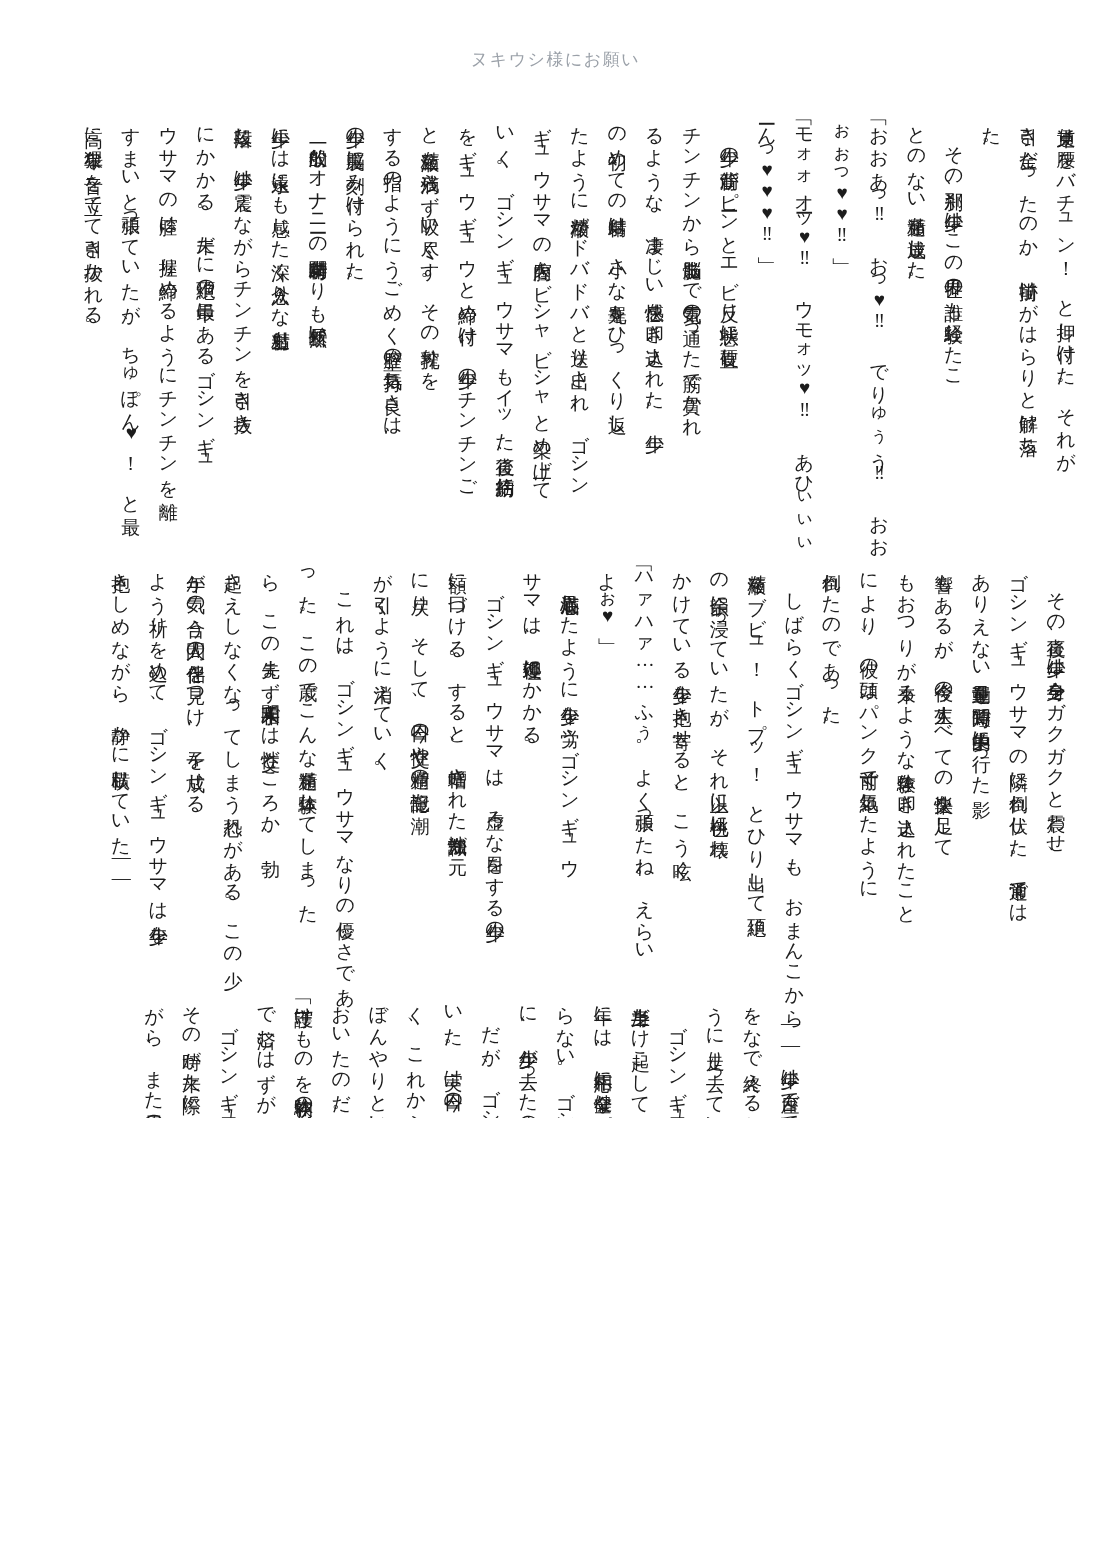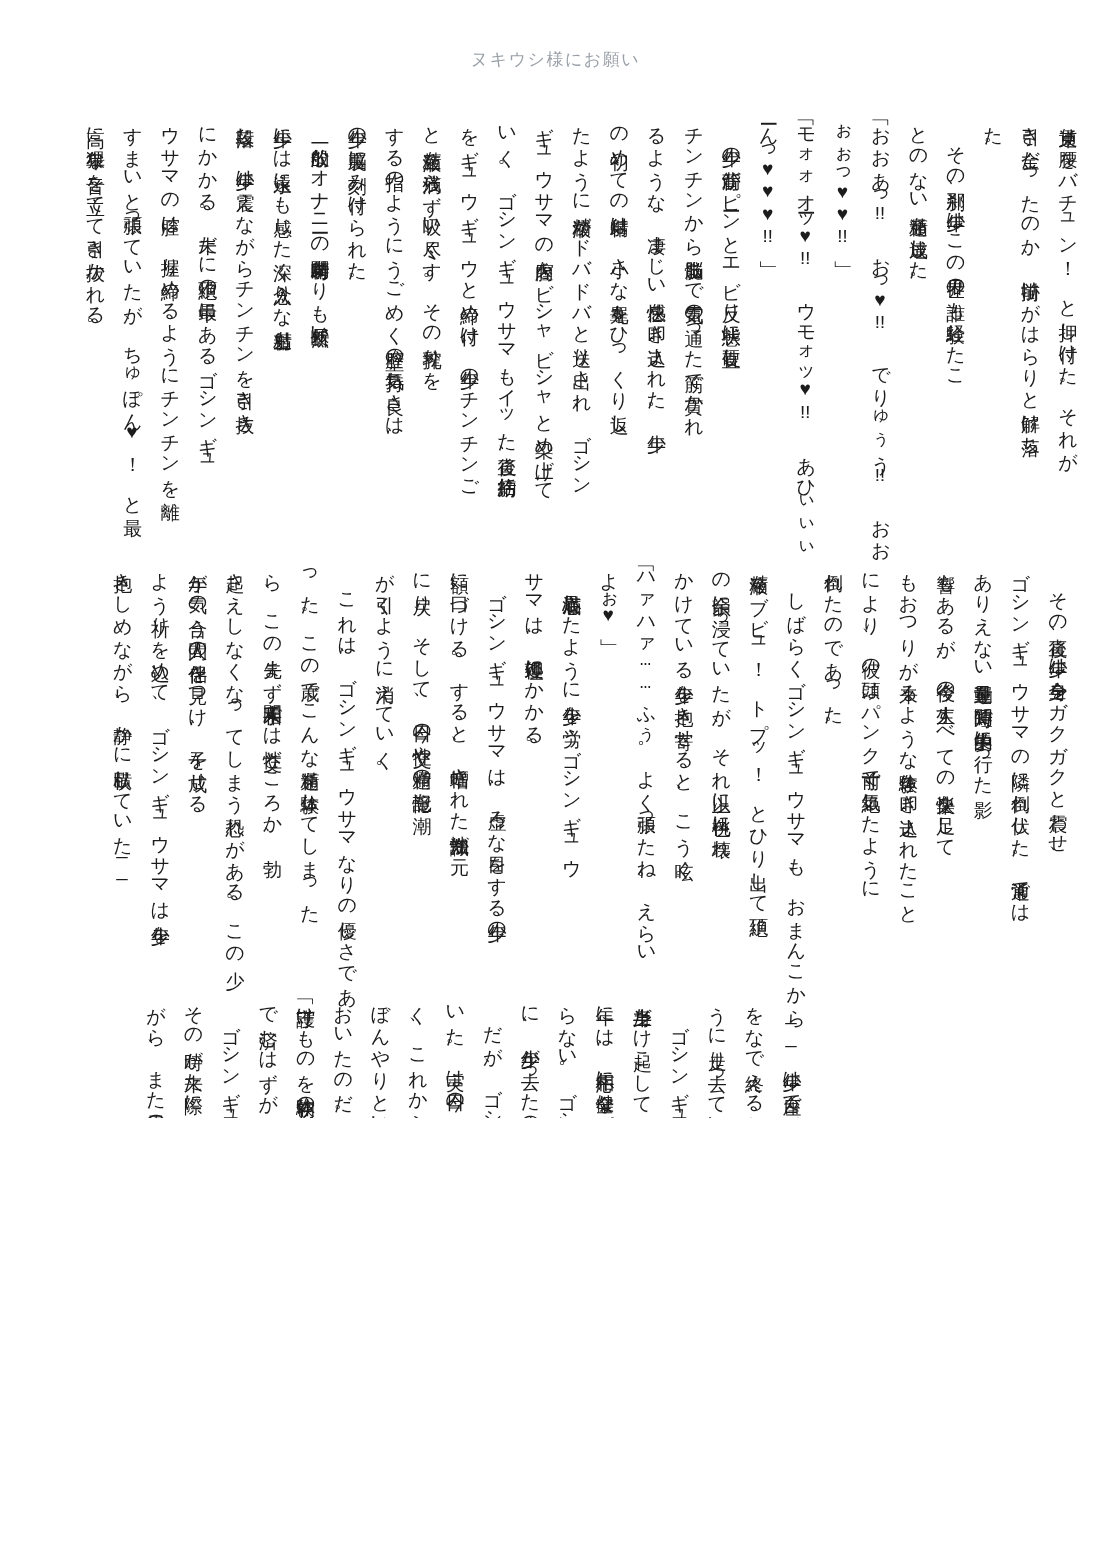--- a/index.html
+++ b/index.html
@@ -1,20 +1,20 @@
 <!DOCTYPE html>
 <html><head>
 <meta charset="utf-8">
 <style>
   html,body { margin:0; padding:0; background:#ffffff; }
   .page {
     position:relative;
     width:1111px; height:1118px;
     background:#ffffff;
-    font-family:Liberation Mono, monospace;
+    font-family:Liberation Serif, serif;
     color:#1c1c1c;
     overflow:hidden;
   }
   .running-header {
     position:absolute;
     top:48px; left:0; width:100%;
     text-align:center;
     font-size:17px;
     letter-spacing:1.5px;
     color:#9aa0a8;

